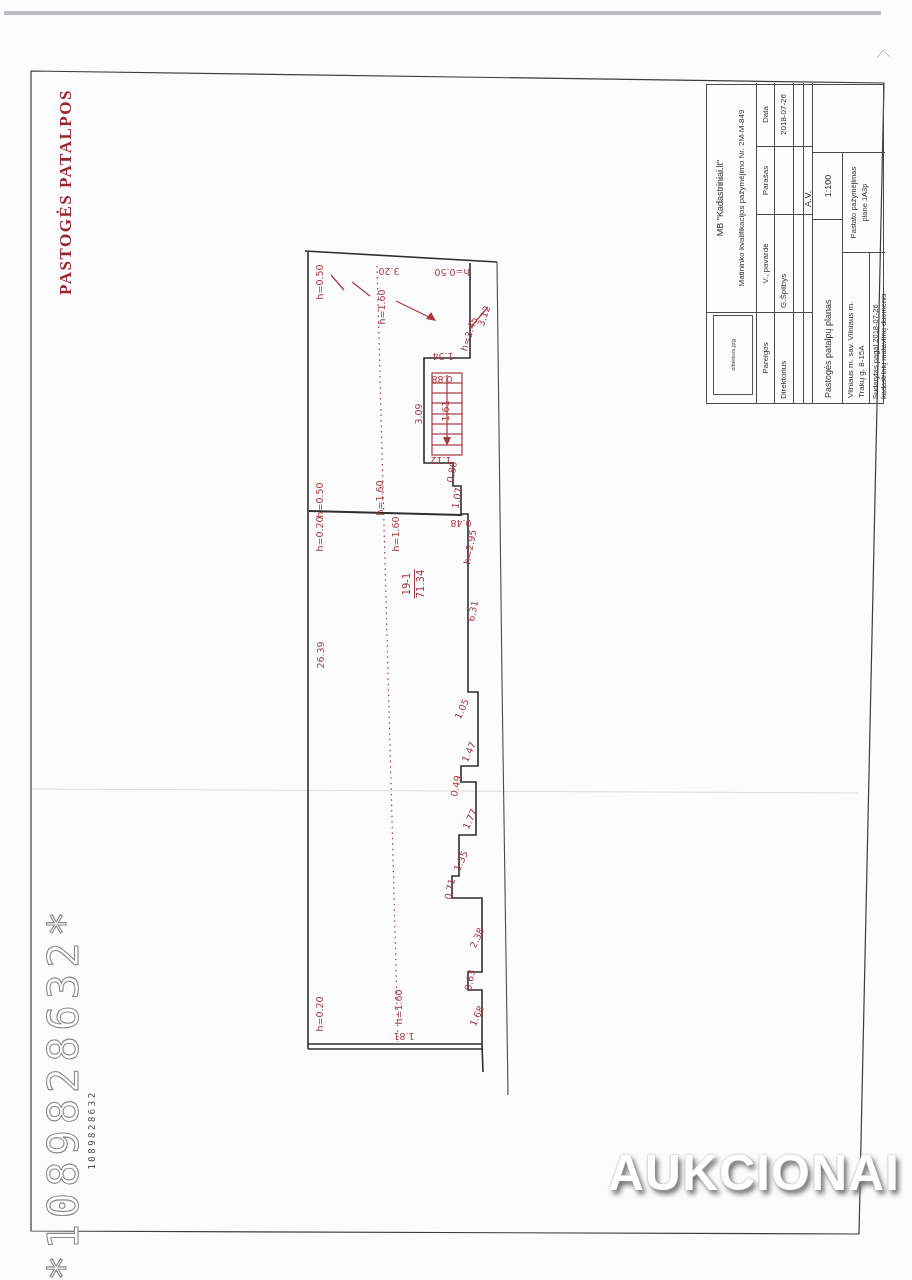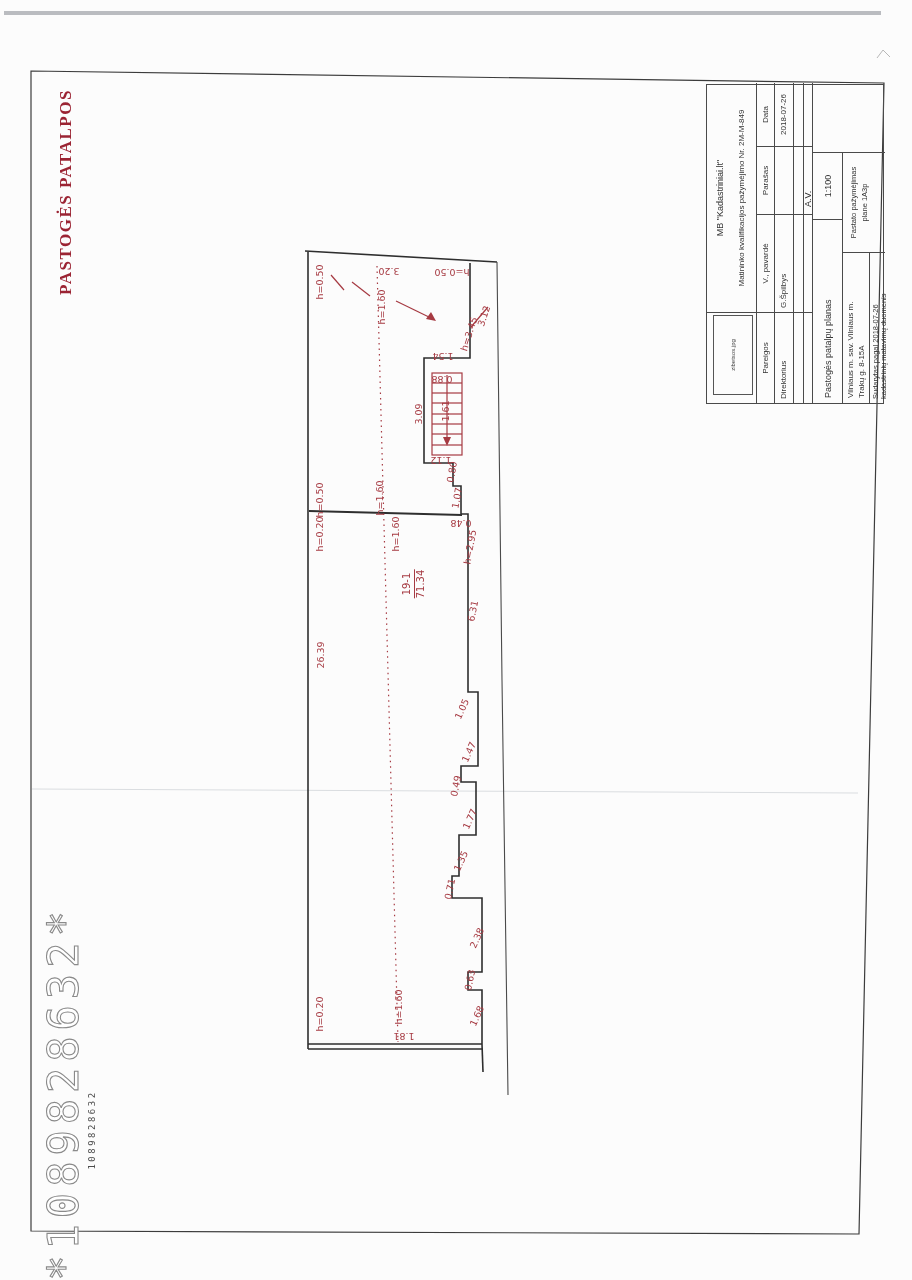--- a/index.html
+++ b/index.html
@@ -198,13 +198,14 @@
   <div class="tb-text tb-center" style="left:151px;top:153px;width:99px;font-size:7.5px">plane  1A3p</div>
 
   <div class="tb-text" style="left:4px;top:164px;font-size:7.5px">Sudarytas pagal 2018-07-26</div>
   <div class="tb-text" style="left:4px;top:172px;font-size:7.5px">kadastrinių matavimų duomenis</div>
 </div>
 
 <div class="barcode-big">*1089828632*</div>
 <div class="barcode-small">1089828632</div>
 
 <div class="watermark">
+  <span class="l2">AUKCIONAI</span>
 </div>
 
 </body></html>

